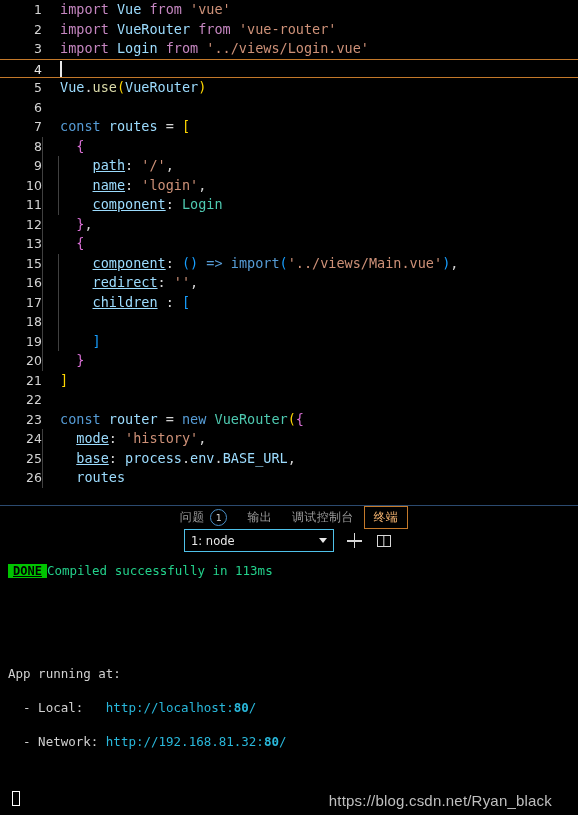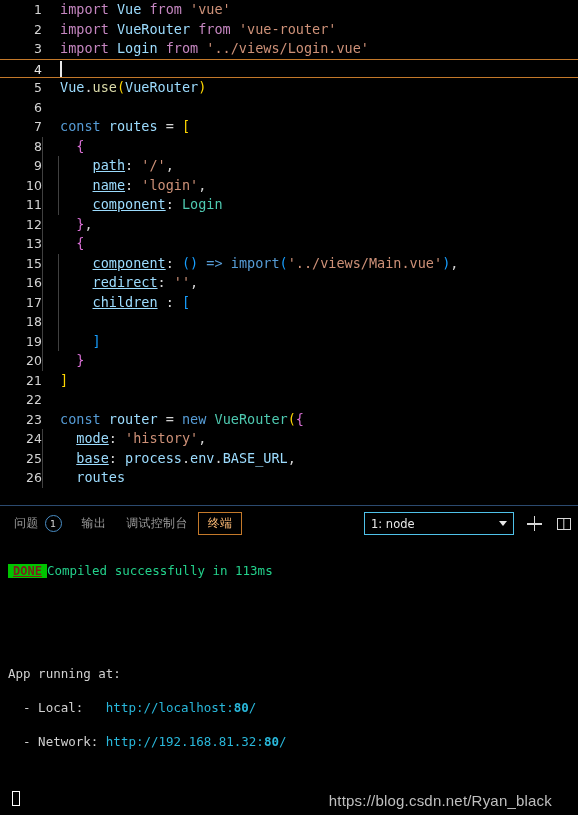--- a/index.html
+++ b/index.html
@@ -108,20 +108,21 @@
     flex: 1;
     display: flex;
     flex-direction: column;
   }
   .panel-header {
     height: 35px;
     display: flex;
     align-items: center;
     padding: 0 4px;
     box-sizing: border-box;
+    flex-direction: column;
   }
   .panel-tabs {
     display: flex;
     align-items: center;
     gap: 0px;
     flex: 1;
   }
   .panel-tab {
     font-family: "DejaVu Sans", sans-serif;
     font-size: 12px;
@@ -217,21 +218,21 @@
     flex: 1;
     padding: 4px 0 0 8px;
     font-family: "DejaVu Sans Mono", monospace;
     font-size: 12.5px;
     line-height: 17px;
     color: #cccccc;
     white-space: pre;
   }
   .done-badge {
     background: #00c400;
-    color: #7f1d1d;
+    color: #000000;
     padding: 0px 5px;
     font-weight: bold;
     font-family: "DejaVu Sans Mono", monospace;
     font-size: 12px;
     text-decoration: underline;
   }
   .term-green { color: #23d18b; }
   .term-white { color: #d0d0d0; }
   .term-cyan  { color: #29b8db; }
   .term-cyan-b { color: #29b8db; font-weight: bold; }

